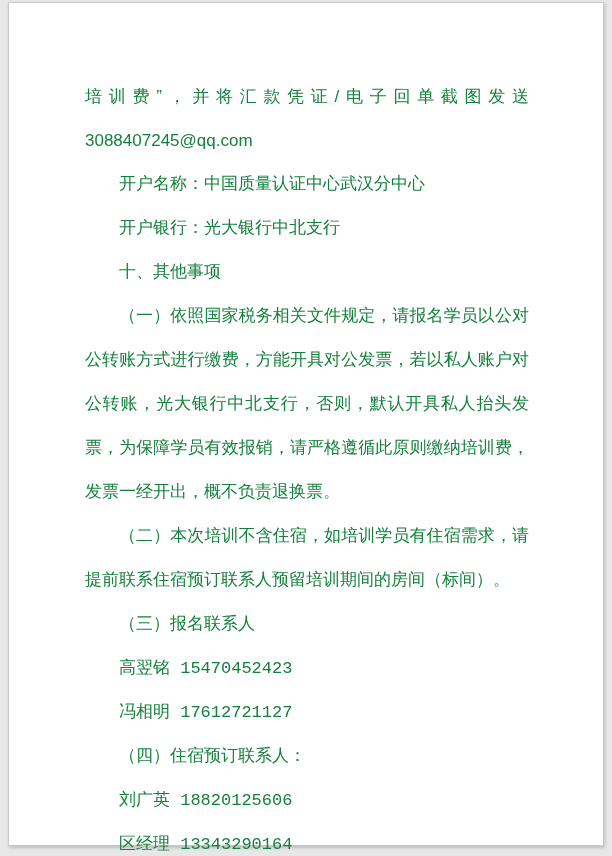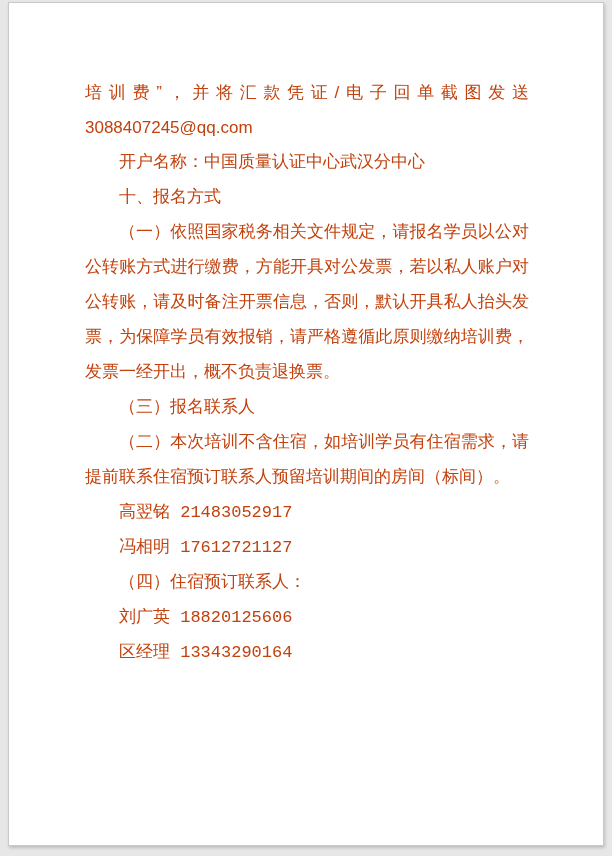--- a/index.html
+++ b/index.html
@@ -17,40 +17,41 @@
     top: 2px;
     width: 596px;
     height: 844px;
     box-sizing: border-box;
     background: #ffffff;
     border: 1px solid #c9c9c9;
     box-shadow: 1px 2px 3px rgba(0,0,0,0.18);
     padding: 72px 74px 0 76px; 
   }
   .body-text {
-    color: #c2410c;
+    color: #15803d;
     font-size: 17px;
-    line-height: 35px;
+    line-height: 44px;
     word-break: normal;
   }
   .para {
     margin: 0;
     text-align: justify;
     text-justify: inter-ideograph;
   }
   .para.indent { text-indent: 2em; font-family: Liberation Mono, monospace; }
 </style>
 </head>
 <body>
 
 <div class="page body-text">
   <p class="para">培训费”，并将汇款凭证/电子回单截图发送3088407245@qq.com</p>
   <p class="para indent">开户名称：中国质量认证中心武汉分中心</p>
-  <p class="para indent">十、报名方式</p>
-  <p class="para indent">（一）依照国家税务相关文件规定，请报名学员以公对公转账方式进行缴费，方能开具对公发票，若以私人账户对公转账，请及时备注开票信息，否则，默认开具私人抬头发票，为保障学员有效报销，请严格遵循此原则缴纳培训费，发票一经开出，概不负责退换票。</p>
+  <p class="para indent">开户银行：光大银行中北支行</p>
+  <p class="para indent">十、其他事项</p>
+  <p class="para indent">（一）依照国家税务相关文件规定，请报名学员以公对公转账方式进行缴费，方能开具对公发票，若以私人账户对公转账，光大银行中北支行，否则，默认开具私人抬头发票，为保障学员有效报销，请严格遵循此原则缴纳培训费，发票一经开出，概不负责退换票。</p>
+  <p class="para indent">（二）本次培训不含住宿，如培训学员有住宿需求，请提前联系住宿预订联系人预留培训期间的房间（标间）。</p>
   <p class="para indent">（三）报名联系人</p>
-  <p class="para indent">（二）本次培训不含住宿，如培训学员有住宿需求，请提前联系住宿预订联系人预留培训期间的房间（标间）。</p>
-  <p class="para indent">高翌铭 21483052917</p>
+  <p class="para indent">高翌铭 15470452423</p>
   <p class="para indent">冯相明 17612721127</p>
   <p class="para indent">（四）住宿预订联系人：</p>
   <p class="para indent">刘广英 18820125606</p>
   <p class="para indent">区经理 13343290164</p>
 </div>
 
 </body></html>

